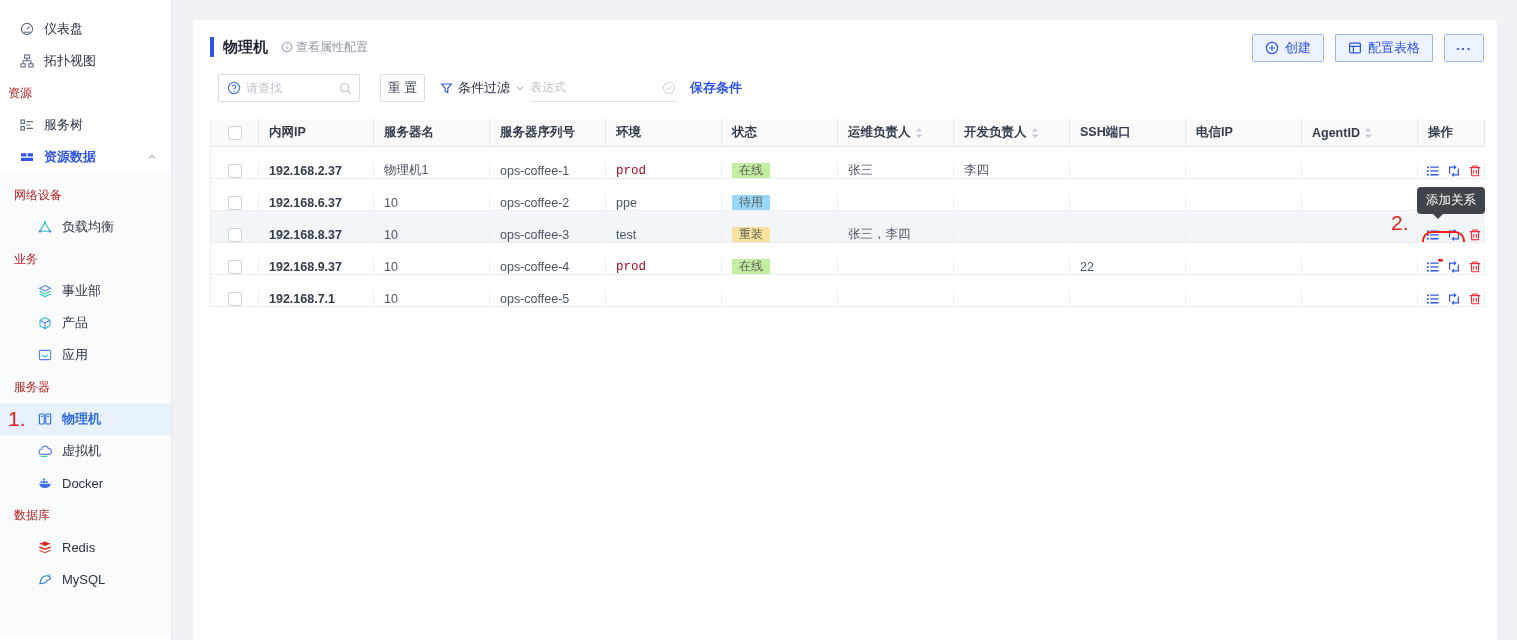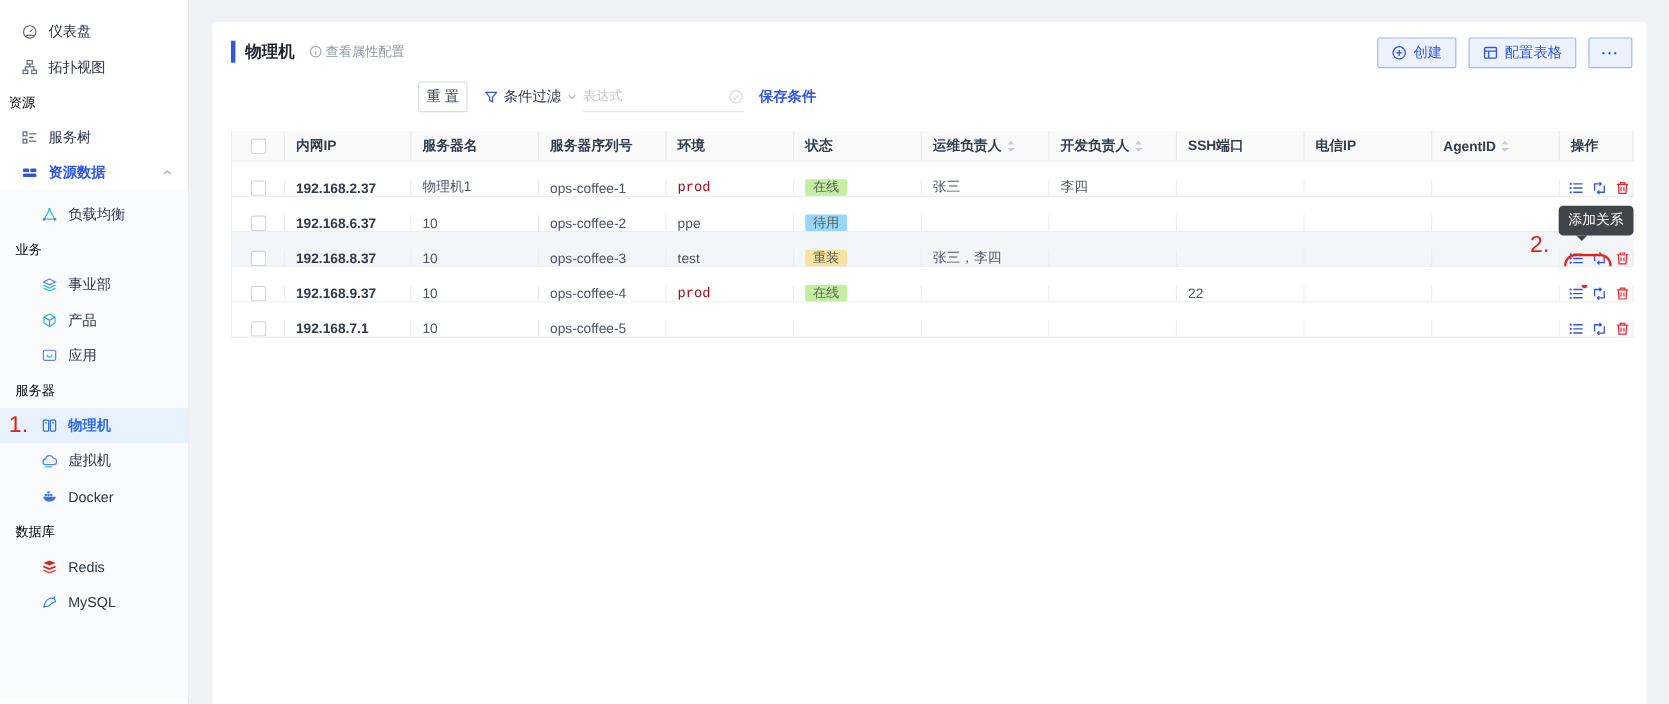--- a/index.html
+++ b/index.html
@@ -15,21 +15,21 @@
 
   
   .sidebar { position:absolute; left:0; top:0; width:172px; height:640px; background:#fff; border-right:1px solid #e7e9ee; z-index:2; }
   .sb-group { padding-top:13px; }
   .sb-group.sb-gray { padding-top:6px; background:#fafbfd; min-height:461px; }
   .sb-item { position:relative; height:32px; display:flex; align-items:center; gap:10px; padding-left:20px; font-size:13px; color:#2b3346; cursor:pointer; }
   .sb-item.indent { padding-left:38px; }
   .sb-item.active .sb-label { color:#2f54eb; font-weight:700; }
   .sb-item.selected { background:#e7f2fc; }
   .sb-item.selected .sb-label { color:#2f6ae8; font-weight:700; }
-  .sb-section { height:32px; line-height:32px; padding-left:14px; font-size:12px; color:#000000; }
+  .sb-section { height:32px; line-height:32px; padding-left:14px; font-size:12px; color:#b91c1c; }
   .sb-group:first-child .sb-section { padding-left:8px; }
   .chev { margin-left:auto; margin-right:14px; }
   .annot { position:absolute; left:8px; top:3px; font-size:21px; line-height:26px; color:#e32119; font-weight:500; z-index:3; }
 
   
   .card { position:absolute; left:193px; top:20px; width:1304px; height:620px; background:#fff; border-radius:3px 3px 0 0; }
   .title-row { position:absolute; left:17px; top:17px; display:flex; align-items:center; }
   .title-bar { width:4px; height:20px; background:#2f54eb; margin-right:9px; }
   .title-text { font-size:15px; font-weight:700; color:#1d2330; }
   .subtitle { margin-left:13px; display:flex; align-items:center; gap:3px; font-size:12px; color:#8f97a8; }
@@ -120,20 +120,21 @@
         </span>
         <span class="sb-label">资源数据</span>
         <span class="icon chev">
           <svg width="10" height="10" viewBox="0 0 10 10" fill="none" stroke="#a9b0bd" stroke-width="1.2">
             <path d="M2 6.2l3-2.8 3 2.8"></path>
           </svg>
         </span>
       </div>
     </div>
     <div class="sb-group sb-gray">
+      <div class="sb-section">网络设备</div>
       <div class="sb-item indent">
         <span class="icon">
           <svg width="14" height="14" viewBox="0 0 14 14" fill="none">
             <path d="M7 2.8L12 11.2H2Z" stroke="#2bc4bf" stroke-width="1.1"></path>
             <rect x="5.9" y="1.2" width="2.2" height="2.2" fill="#2bc4bf"></rect>
             <rect x="0.9" y="10.3" width="2.2" height="2.2" fill="#5b7ef0"></rect>
             <rect x="10.9" y="10.3" width="2.2" height="2.2" fill="#5b7ef0"></rect>
           </svg>
         </span>
         <span class="sb-label">负载均衡</span>
@@ -256,20 +257,36 @@
             <path d="M1.6 5.4h10.8M5.4 5.4v6.4"></path>
           </svg>
         </span>
       <span>配置表格</span>
     </button>
     <button class="btn-light btn-more">
       <span>···</span>
     </button>
   </div>
 
+  <div class="search-box">
+    <span class="icon">
+        <svg width="14" height="14" viewBox="0 0 14 14" fill="none" stroke="#4d77f0" stroke-width="1.2">
+          <circle cx="7" cy="7" r="5.6"></circle>
+          <path d="M5.4 5.3a1.7 1.7 0 1 1 2.5 1.8c-.6.3-.9.7-.9 1.3"></path>
+          <circle cx="7" cy="10.3" r="0.6" fill="#4d77f0" stroke="none"></circle>
+        </svg>
+      </span>
+    <input type="text" placeholder="请查找" style="">
+    <span class="icon">
+        <svg width="13" height="13" viewBox="0 0 14 14" fill="none" stroke="#c3c8d2" stroke-width="1.3">
+          <circle cx="6" cy="6" r="4.4"></circle>
+          <path d="M9.4 9.4l3.2 3.2"></path>
+        </svg>
+      </span>
+  </div>
   <button class="btn-reset">重 置</button>
   <div class="cond-filter">
     <span class="icon">
         <svg width="13" height="13" viewBox="0 0 14 14" fill="none" stroke="#2f54eb" stroke-width="1.2">
           <path d="M1.8 2.2h10.4L8.4 6.8v4.6L5.6 10V6.8z"></path>
         </svg>
       </span>
     <span>条件过滤</span>
     <span class="icon">
         <svg width="10" height="10" viewBox="0 0 10 10" fill="none" stroke="#b4bac5" stroke-width="1.2">

